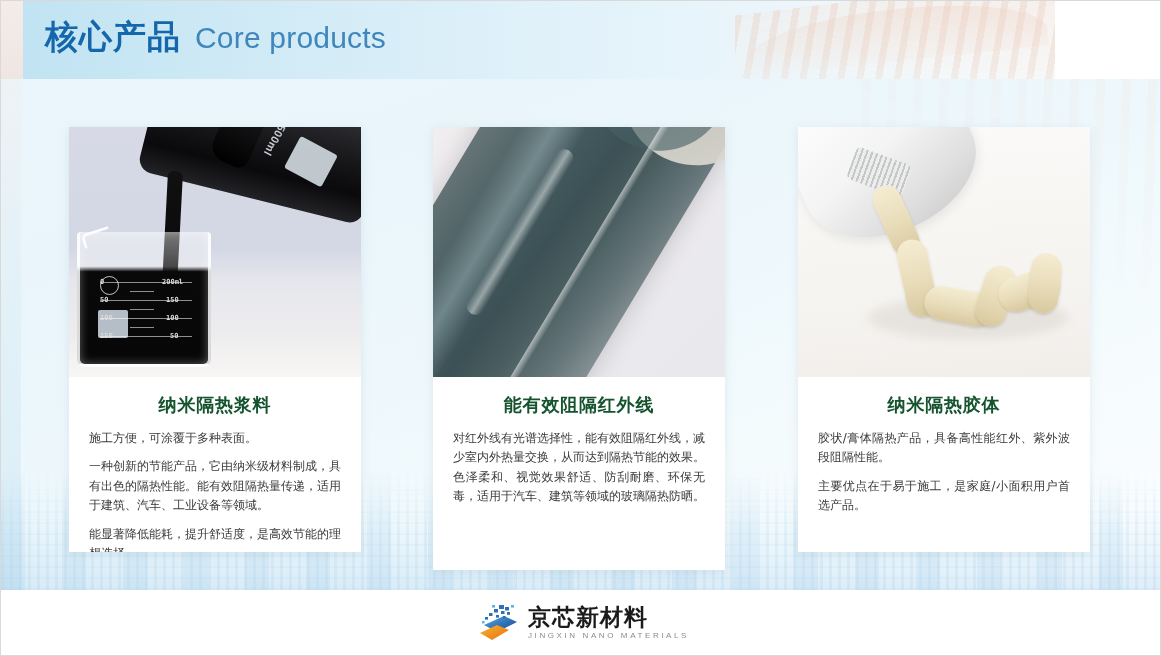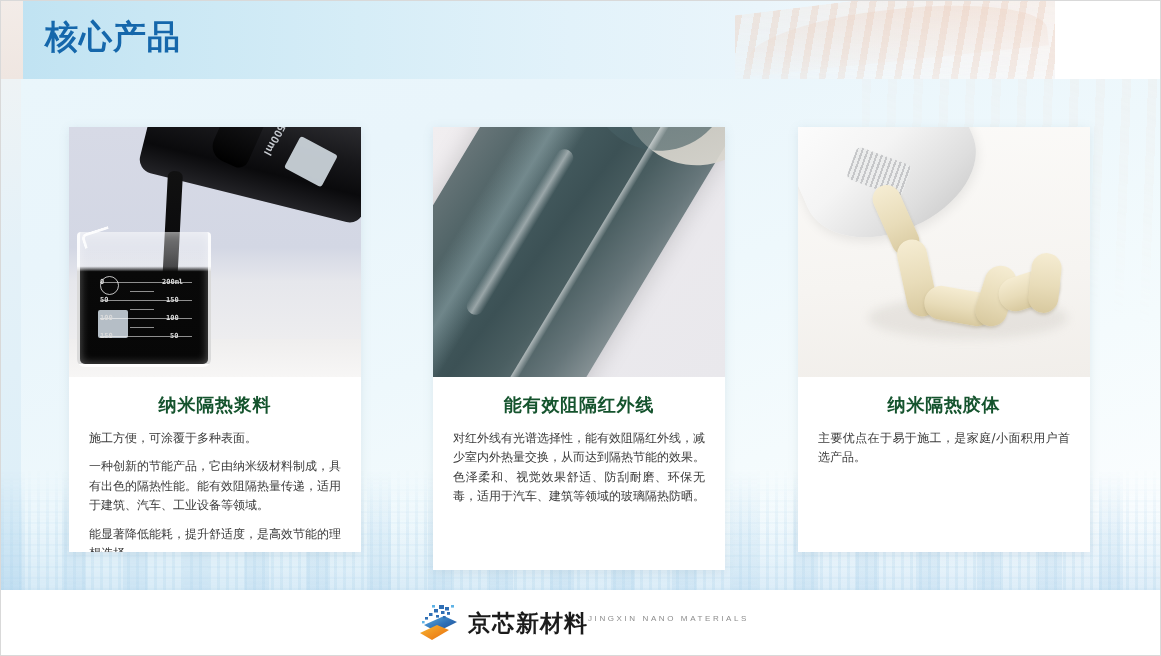--- a/index.html
+++ b/index.html
@@ -241,41 +241,42 @@
   }
   .card-para:last-child{margin-bottom:0;}
 
   
   .footer{
     position:absolute;left:0;top:589px;width:1161px;height:66px;background:#ffffff;
     display:flex;align-items:center;justify-content:center;
   }
   .logo{display:flex;align-items:center;gap:10px;}
   .logo-mark{position:relative;width:44px;height:40px;}
-  .logo-text{display:flex;line-height:1;}
+  .logo-text{display:flex;flex-direction:column;line-height:1;}
   .logo-cn{
     font-size:23px;font-weight:bold;color:#1b1b1b;letter-spacing:1px;
     font-family:"DejaVu Sans","Liberation Sans",sans-serif;
   }
   .logo-en{
     font-size:8px;color:#8c8c8c;letter-spacing:2.6px;margin-top:3px;
     font-family:"Liberation Sans",sans-serif;
   }
 </style>
 </head>
 <body>
 
 <div class="slide">
 
   <div class="header">
     <div class="header-left-edge"></div>
     <div class="watermark-arch"></div>
     <div class="watermark-arch2"></div>
     <div class="title-wrap">
       <span class="title-cn">核心产品</span>
+      <span class="title-en">Core products</span>
     </div>
   </div>
 
   <div class="body-area">
     <div class="body-left-edge"></div>
     <div class="watermark-city"></div>
     <div class="watermark-city-right"></div>
 
     <div class="cards">
 
@@ -344,20 +345,21 @@
             <i class="p1"></i>
               <i class="p2"></i>
               <i class="p3"></i>
             <i class="p4"></i>
               <i class="p5"></i>
               <i class="p6"></i>
           </div>
         </div>
         <div class="card-body">
           <h3 class="card-title">纳米隔热胶体</h3>
+          <p class="card-para">胶状/膏体隔热产品，具备高性能红外、紫外波段阻隔性能。</p>
           <p class="card-para">主要优点在于易于施工，是家庭/小面积用户首选产品。</p>
         </div>
       </div>
 
     </div>
   </div>
 
   <div class="footer">
     <div class="logo">
       <div class="logo-mark">

